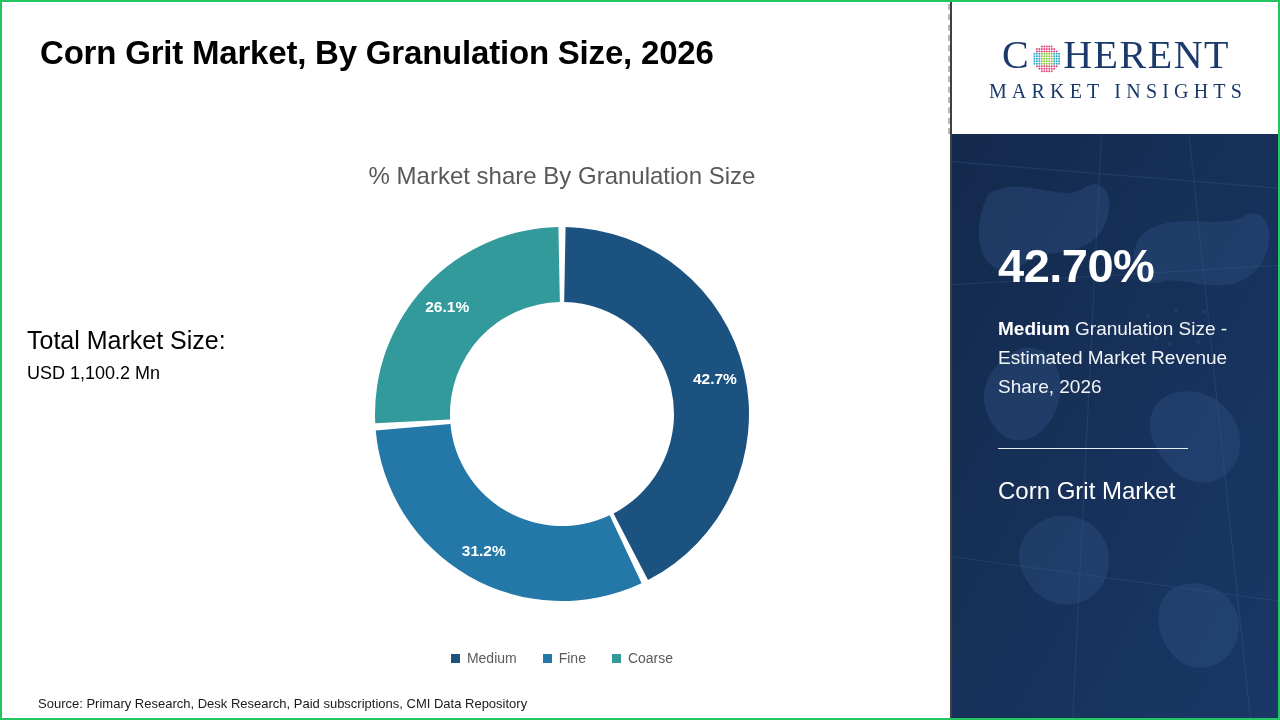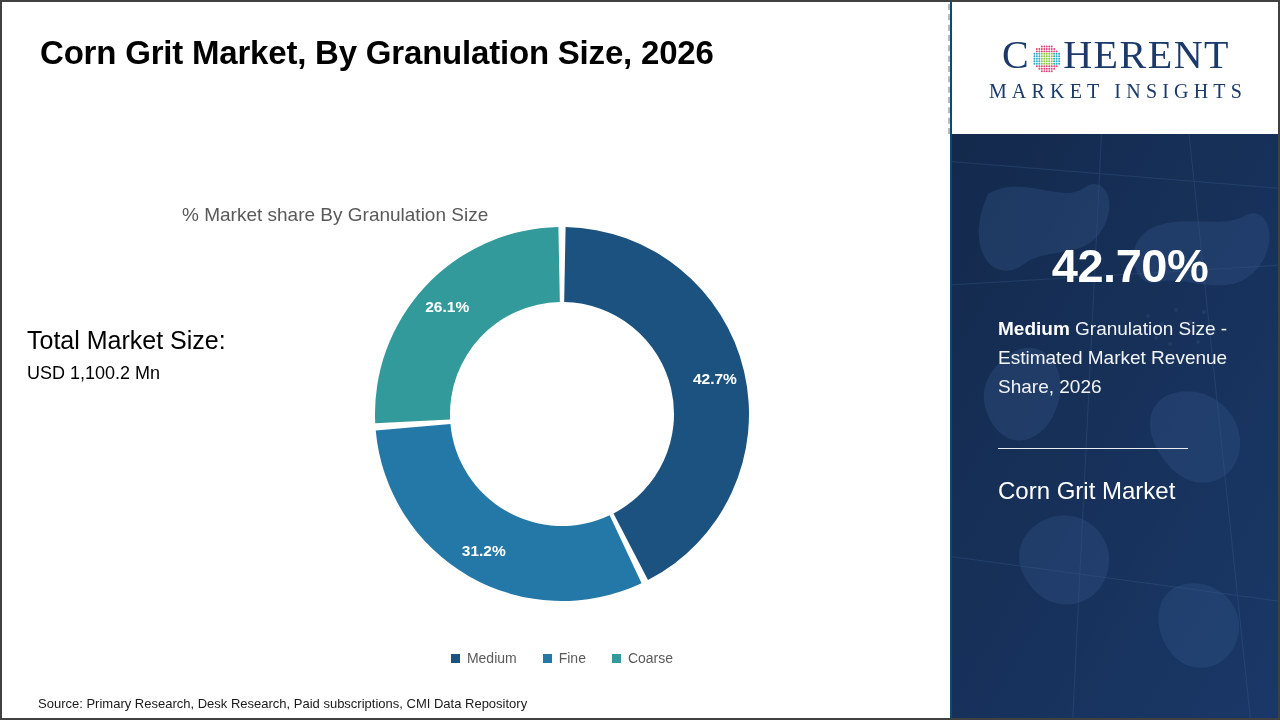--- a/index.html
+++ b/index.html
@@ -8,23 +8,23 @@
     background: #ffffff;
   }
   body {
     font-family: "Liberation Sans", sans-serif;
   }
   #page {
     position: relative;
     width: 1280px;
     height: 720px;
     overflow: hidden;
-    background: #0c4a6e;
+    background: #404040;
     box-sizing: border-box;
-    border: 2px solid #404040;
+    border: 2px solid #22c55e;
   }
 
   
   #left-pane {
     position: absolute;
     left: 0;
     top: 0;
     width: 948px;
     height: 716px;
     background: #ffffff;
@@ -39,23 +39,23 @@
     color: #000000;
     letter-spacing: -0.2px;
     white-space: nowrap;
   }
 
   #chart-subtitle {
     position: absolute;
     left: 180px;
     top: 160px;
     width: 760px;
-    font-size: 19px;
+    text-align: center;
+    font-size: 24px;
     color: #595959;
-    margin-top: 42px;
   }
 
   
   #total-market-block {
     position: absolute;
     left: 25px;
     top: 322px;
     color: #000000;
   }
   #total-market-label {
@@ -212,21 +212,20 @@
     top: 0;
     right: 18px;
   }
   #stat-percent {
     margin-top: 108px;
     font-size: 47px;
     font-weight: bold;
     color: #ffffff;
     line-height: 1;
     letter-spacing: -0.5px;
-    text-align: center;
   }
   #stat-desc {
     margin-top: 26px;
     font-size: 19px;
     color: #f2f4f7;
     line-height: 1.52;
   }
   #stat-desc b {
     font-weight: bold;
     color: #ffffff;

